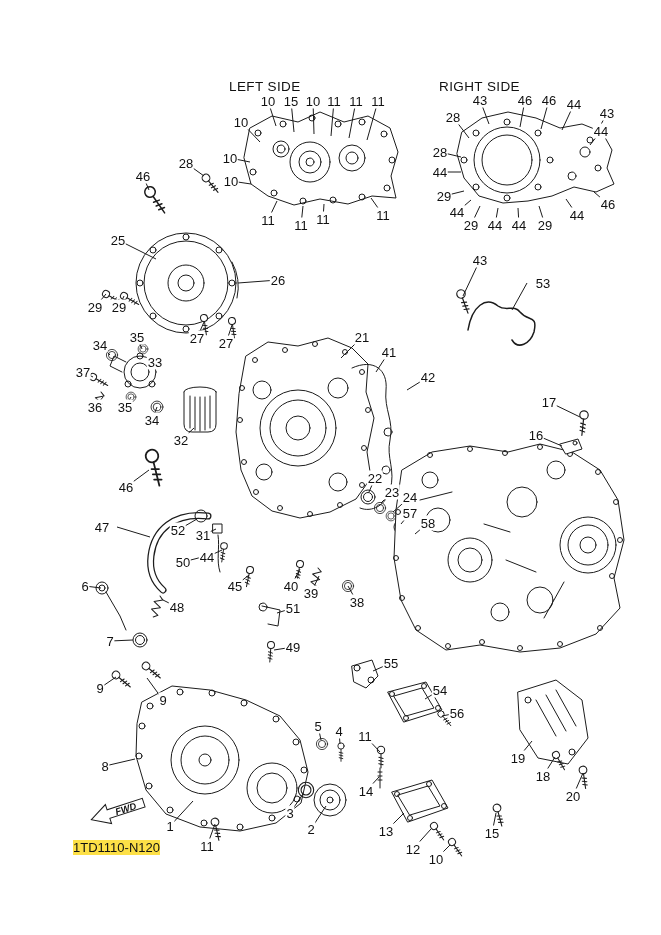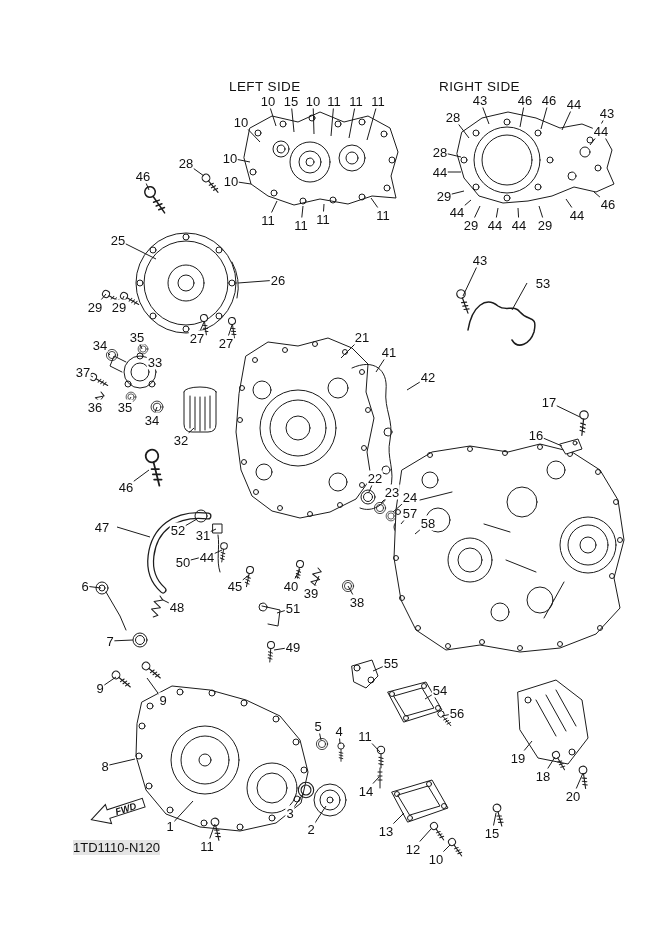--- a/index.html
+++ b/index.html
@@ -12,21 +12,21 @@
     position:absolute; transform:translate(-50%,-50%);
     background:#ffffff; padding:0 1px;
     font-size:13px; line-height:15px; color:#111; white-space:nowrap;
   }
   .title {
     position:absolute; font-size:13.5px; letter-spacing:0.4px;
     color:#111; background:#ffffff; padding:0 2px;
   }
   #drawing-number {
     position:absolute; left:73px; top:840px;
-    font-size:13px; color:#111; background:#e5e5e5;
+    font-size:13px; color:#111; background:#fde047;
   }
 </style>
 </head>
 <body>
 
 <div id="stage">
 
   <svg id="drawing" width="661" height="935" viewBox="0 0 661 935">
     <defs>
       <g id="g-bolt">

